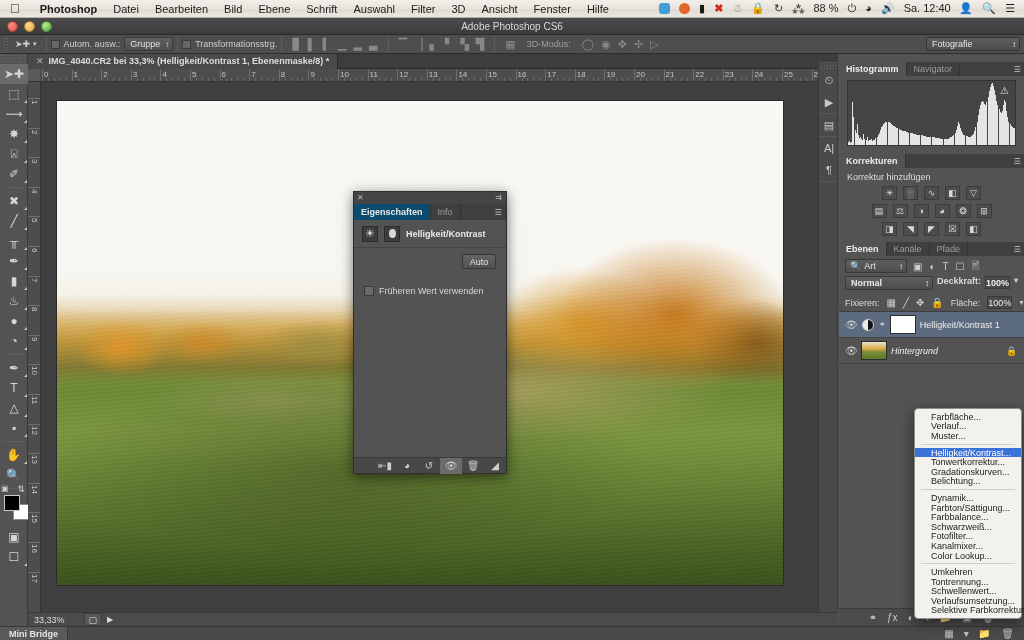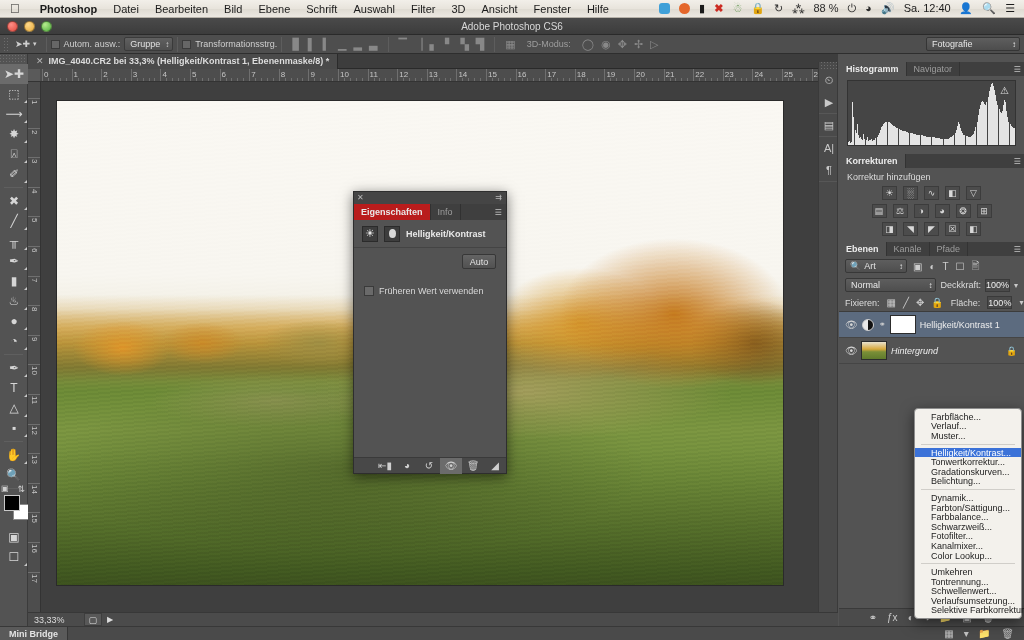--- a/index.html
+++ b/index.html
@@ -179,21 +179,21 @@
   .props{
     position:absolute; left:353px; top:191px; width:154px; height:283px;
     background:#535353; border:1px solid #2e2e2e;
     box-shadow:0 3px 12px rgba(0,0,0,.55);
   }
   .props-top{ height:12px; background:#454545; position:relative; }
   .props-top .close{ position:absolute; left:3px; top:1px; font-size:8px; color:#b9b9b9; }
   .props-top .dblarrow{ position:absolute; right:4px; top:1px; font-size:8px; color:#b9b9b9; }
   .props-tabs{ height:16px; background:#3f3f3f; display:flex; align-items:stretch; position:relative; }
   .ptab{ display:flex; align-items:center; padding:0 7px; font-size:9px; color:#9d9d9d; border-right:1px solid #313131; }
-  .ptab.active{ background:#b91c1c; color:#e9e9e9; font-weight:bold; }
+  .ptab.active{ background:#0c4a6e; color:#e9e9e9; font-weight:bold; }
   .props-tabs .menu{ position:absolute; right:4px; top:4px; font-size:8px; color:#c4c4c4; }
   .props-head{ height:28px; display:flex; align-items:center; gap:6px; padding:0 8px; border-bottom:1px solid #444; }
   .icon-sun{ width:16px; height:16px; display:flex; align-items:center; justify-content:center;
     background:#3d3d3d; border:1px solid #2b2b2b; font-size:11px; color:#e6e6e6; }
   .icon-mask{ width:16px; height:16px; background:#3d3d3d; border:1px solid #2b2b2b;
     display:flex; align-items:center; justify-content:center; }
   .icon-mask i{ width:7px; height:9px; border-radius:50%; background:#d9d9d9; display:block; }
   .props-title{ font-size:9px; font-weight:bold; color:#e9e9e9; }
   .props-body{ padding:8px 10px 0 10px; position:relative; height:211px; }
   .auto-btn{
@@ -255,21 +255,21 @@
     display:flex; align-items:center; justify-content:center; font-size:9px; color:#d8d8d8; }
 
   .lay-toolrow{ height:20px; display:flex; align-items:center; gap:6px; padding:0 6px; }
   .lay-filter{
     width:62px; height:14px; background:linear-gradient(to bottom,#5e5e5e,#4e4e4e);
     border:1px solid #383838; border-radius:2px; display:flex; align-items:center; gap:3px;
     padding:0 10px 0 4px; position:relative; font-size:9px; color:#e2e2e2;
   }
   .lay-filter:after{ content:"\2195"; position:absolute; right:3px; font-size:8px; }
   .lay-ficons{ display:flex; gap:7px; align-items:center; font-size:10px; color:#cdcdcd; }
-  .lay-row2{ height:18px; display:flex; align-items:center; gap:4px; padding:0 6px; }
+  .lay-row2{ height:18px; display:flex; gap:4px; padding:0 6px;font-weight:bold; }
   .blend{
     width:104px; height:14px; background:linear-gradient(to bottom,#5e5e5e,#4e4e4e);
     border:1px solid #383838; border-radius:2px; padding:0 12px 0 5px;
     display:flex; align-items:center; font-size:9px; color:#e8e8e8; position:relative;
   }
   .blend:after{ content:"\2195"; position:absolute; right:3px; font-size:8px; }
   .opa-lbl{ font-size:9px; color:#dcdcdc; }
   .opa-val{ width:26px; height:13px; background:#4a4a4a; border:1px solid #3a3a3a;
     font-size:9px; color:#eee; display:flex; align-items:center; justify-content:center; }
   .opa-arrow{ font-size:8px; color:#c9c9c9; }

